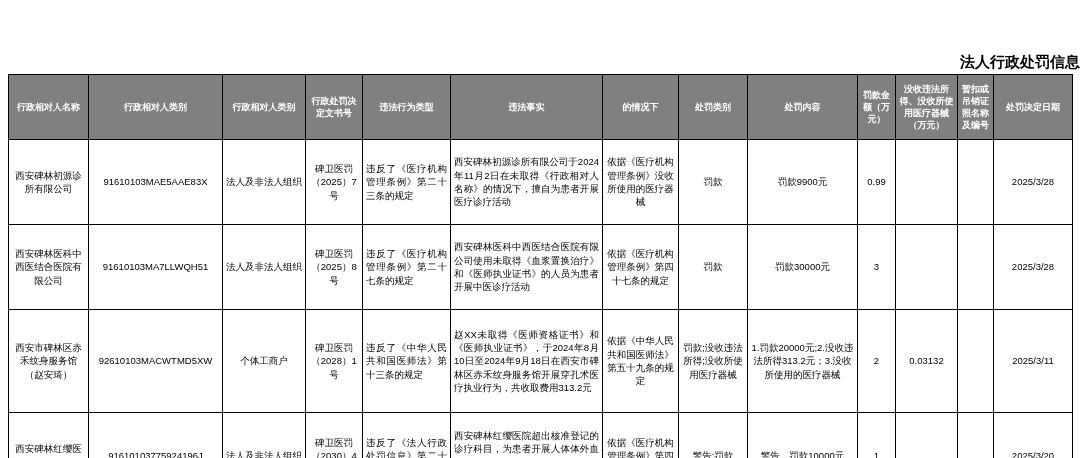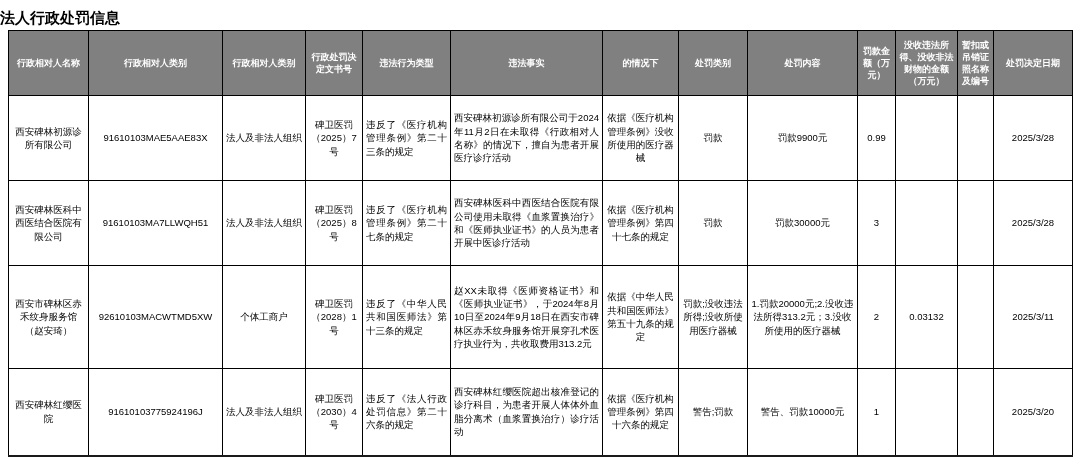--- a/index.html
+++ b/index.html
@@ -2,22 +2,22 @@
 <html><head>
 <meta charset="utf-8">
 <style>
   html,body { margin:0; padding:0; background:#ffffff; }
   body {
     width:1080px; height:458px; overflow:hidden;
     font-family:"Liberation Sans","DejaVu Sans",sans-serif;
     color:#000;
   }
   .page-title {
-    text-align:left; font-weight:bold; font-size:15px;
-    padding-top:6px; height:24px; line-height:24px;
+    text-align:right; font-weight:bold; font-size:15px;
+    padding-top:6px; height:24px; line-height:24px;margin-top:44px;
   }
   table.penalty-table {
     border-collapse:collapse; table-layout:fixed;
     margin-left:8px; width:1064px;
     border:1px solid #000; border-bottom:2px solid #1a1a1a;
   }
   .penalty-table th {
     background:#808080; color:#ffffff; font-weight:bold;
     font-size:9px; line-height:1.35;
     border:1px solid #000; padding:2px 2px;
@@ -65,21 +65,21 @@
       <th>行政相对人名称</th>
       <th>行政相对人类别</th>
       <th>行政相对人类别</th>
       <th>行政处罚决定文书号</th>
       <th>违法行为类型</th>
       <th>违法事实</th>
       <th>的情况下</th>
       <th>处罚类别</th>
       <th>处罚内容</th>
       <th>罚款金额（万元）</th>
-      <th>没收违法所得、没收非法财物的金额（万元）</th>
+      <th>没收违法所得、没收所使用医疗器械（万元）</th>
       <th>暂扣或吊销证照名称及编号</th>
       <th>处罚决定日期</th>
     </tr>
   </thead>
   <tbody>
     <tr class="row-0">
       <td>西安碑林初源诊所有限公司</td>
       <td>91610103MAE5AAE83X</td>
       <td>法人及非法人组织</td>
       <td>碑卫医罚（2025）7号</td>

